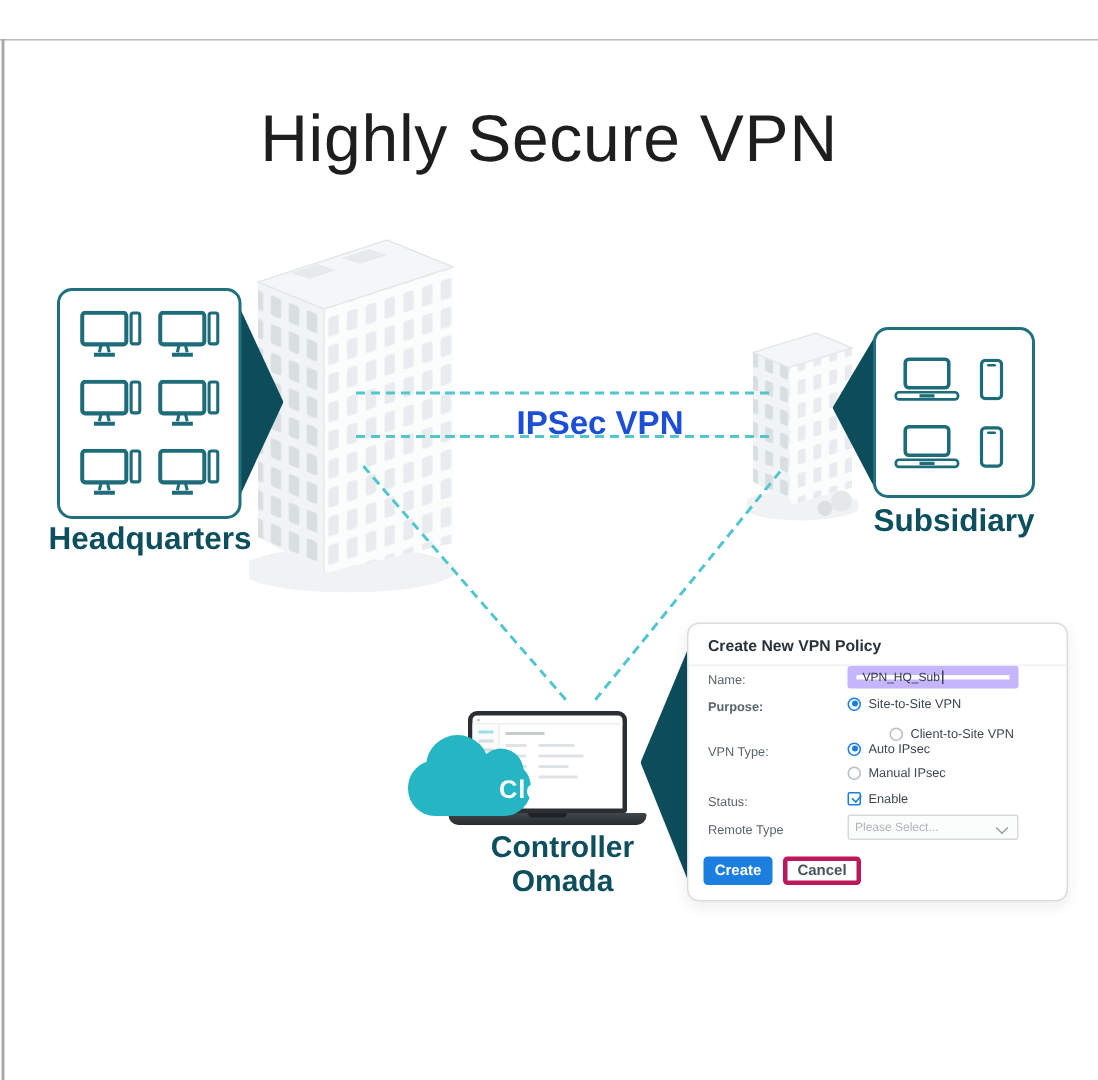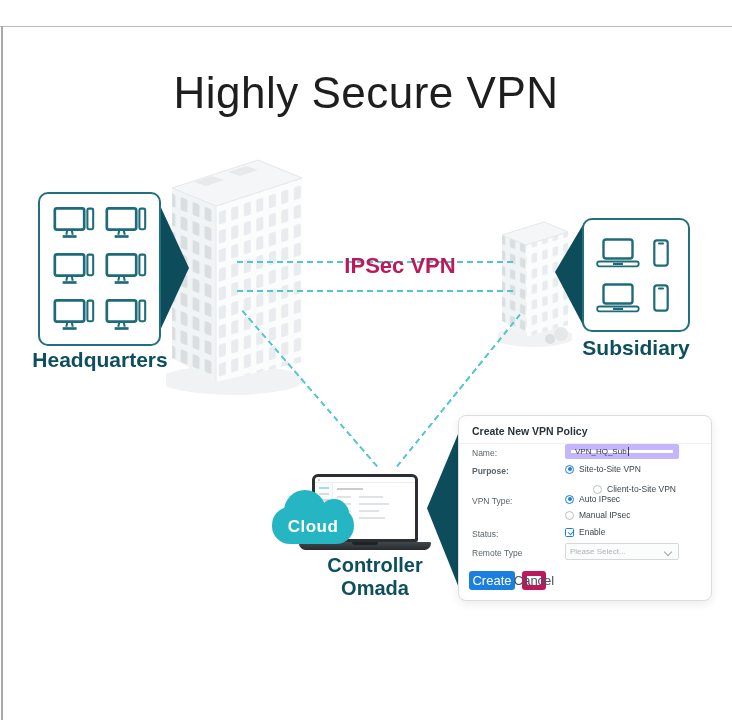--- a/index.html
+++ b/index.html
@@ -21,21 +21,21 @@
   .hq-box  { left:38px; top:192px; width:123px; height:154px; display:grid; grid-template-columns:repeat(2,42px); justify-content:center; align-content:center; gap:13px 10px; }
   .sub-box { left:582px; top:218px; width:108px; height:114px; display:flex; flex-direction:column; justify-content:center; gap:15px; padding:0 12px; }
   .sub-row { display:flex; align-items:center; gap:13px; }
   .dev { color:#1e6b79; display:block; }
 
   
   .tlabel { font-weight:bold; color:#0e4f5e; z-index:5; }
   .lbl-hq   { left:4px;  top:348px; width:192px; text-align:center; font-size:21px; }
   .lbl-sub  { left:556px; top:336px; width:160px; text-align:center; font-size:21px; }
   .lbl-ctrl { left:295px; top:554px; width:160px; text-align:center; font-size:20px; line-height:23px; }
-  .lbl-ipsec{ left:318px; top:253px; width:164px; text-align:center; font-size:22px; font-weight:bold; color:#be185d; z-index:3; }
+  .lbl-ipsec{ left:318px; top:269px; width:164px; text-align:center; font-size:22px; font-weight:bold; color:#1d4ed8; z-index:3; }
 
   
   .arrow { background:#0d4c5b; z-index:3; }
   .arrow-hq  { left:157px; top:199px; width:32px;  height:138px; clip-path:polygon(0 0, 100% 50%, 0 100%); }
   .arrow-sub { left:555px; top:223px; width:29px;  height:104px; clip-path:polygon(100% 0, 100% 100%, 0 47%); }
   .arrow-dlg { left:427px; top:427px; width:34px;  height:166px; clip-path:polygon(100% 0, 100% 100%, 0 49%); z-index:4; }
 
   
   .dash { height:2px; background:repeating-linear-gradient(90deg,#52c5ce 0 6px, transparent 6px 10px); z-index:2; }
   .dash-top { left:237px; top:261px; width:276px; }
@@ -59,40 +59,40 @@
   .bar.d { background:#c9cdd0; }
   .scr-btn { position:absolute; left:22px; top:46px; width:14px; height:5px; background:#1b7fe0; border-radius:1px; }
   .lap-base { left:299px; top:542px; width:132px; height:8px; background:linear-gradient(#42474c,#272b2f); border-radius:2px 2px 9px 9px; z-index:5; }
   .lap-notch { position:absolute; left:53px; top:0; width:26px; height:3px; background:#1f2326; border-radius:0 0 3px 3px; }
 
   
   .cloud { left:272px; top:490px; width:82px; height:54px; z-index:6; }
   .cloud-base { position:absolute; left:0; bottom:0; width:82px; height:37px; background:#26b6c3; border-radius:18px; }
   .cloud-b1 { position:absolute; left:12px; top:0; width:42px; height:42px; border-radius:50%; background:#26b6c3; }
   .cloud-b2 { position:absolute; right:5px; top:9px; width:30px; height:30px; border-radius:50%; background:#26b6c3; }
-  .cloud-label { position:absolute; left:0; bottom:7px; width:100%; text-align:center; color:#fff; font-weight:bold; font-size:17px; letter-spacing:0.5px; }
+  .cloud-label { position:absolute; left:0; bottom:7px; width:100%; text-align:center; color:#fff; font-weight:bold; font-size:17px; letter-spacing:0.5px;padding-left:45px; }
 
   
   .dialog { left:458px; top:415px; width:254px; height:186px; background:#fff; border:1px solid #d9dde0; border-radius:8px; box-shadow:0 3px 10px rgba(0,0,0,0.08); box-sizing:border-box; z-index:7; }
   .dlg-title { position:absolute; left:13px; top:9px; font-size:10.5px; font-weight:bold; color:#27323a; }
   .dlg-divider { position:absolute; left:0; top:27px; width:100%; height:1px; background:#eef0f1; }
   .dlg-label { position:absolute; left:13px; font-size:8.5px; color:#5a646b; }
   .name-input { position:absolute; left:106px; top:28px; width:114px; height:15px; border:6px solid #c4b5fd; border-radius:2px; display:flex; align-items:center; padding:0 4px; font-size:8px; color:#2f3a42; box-sizing:border-box; background:#fff; }
   .caret { width:1px; height:9px; background:#3a4550; margin-left:1px; }
   .opt { position:absolute; left:106px; display:flex; align-items:center; gap:5px; font-size:8.5px; color:#3c464d; }
   .radio { width:9px; height:9px; border-radius:50%; border:1px solid #b8bfc5; background:#fff; position:relative; box-sizing:border-box; flex:none; }
   .radio.sel { border-color:#1b7fe0; }
   .radio.sel::after { content:""; position:absolute; left:1.5px; top:1.5px; width:4px; height:4px; border-radius:50%; background:#1b7fe0; }
   .checkbox { width:9px; height:9px; border:1px solid #1b7fe0; border-radius:1.5px; position:relative; box-sizing:border-box; background:#fff; flex:none; }
   .checkbox::after { content:""; position:absolute; left:1.5px; top:1px; width:4.5px; height:2.5px; border-left:1.5px solid #1b7fe0; border-bottom:1.5px solid #1b7fe0; transform:rotate(-48deg); }
   .select { position:absolute; left:106px; top:127px; width:114px; height:17px; border:1px solid #d5d9dc; border-radius:2px; background:#fbfcfc; display:flex; align-items:center; padding:0 4px; font-size:8px; color:#aeb4b9; box-sizing:border-box; }
   .chev { position:absolute; right:7px; top:5px; width:5px; height:5px; border-right:1.3px solid #9aa2a8; border-bottom:1.3px solid #9aa2a8; transform:rotate(45deg); }
-  .btn { position:absolute; top:155px; height:19px; font-size:13px; font-weight:normal; border-radius:3px; display:flex; align-items:center; justify-content:center; box-sizing:border-box; cursor:pointer; }
+  .btn { position:absolute; top:155px; height:19px; font-size:10px; font-weight:bold; border-radius:3px; display:flex; align-items:center; justify-content:center; box-sizing:border-box; cursor:pointer; }
   .btn-create { left:10px; width:46px; background:#1b7fe0; color:#fff; border:none; }
-  .btn-cancel { left:63px; width:24px; background:#fff; color:#47525a; border:5px solid #be185d; }
+  .btn-cancel { left:63px; width:52px; background:#fff; color:#47525a; border:3px solid #be185d; }
 
   .symdefs { position:absolute; width:0; height:0; overflow:hidden; }
 </style>
 </head>
 <body>
 
 <svg class="symdefs" aria-hidden="true">
   <defs>
     <symbol id="ic-desktop" viewBox="0 0 40 32">
       <rect x="1.4" y="1.4" width="28.5" height="20.5" rx="2" fill="none" stroke="currentColor" stroke-width="2.6"></rect>

